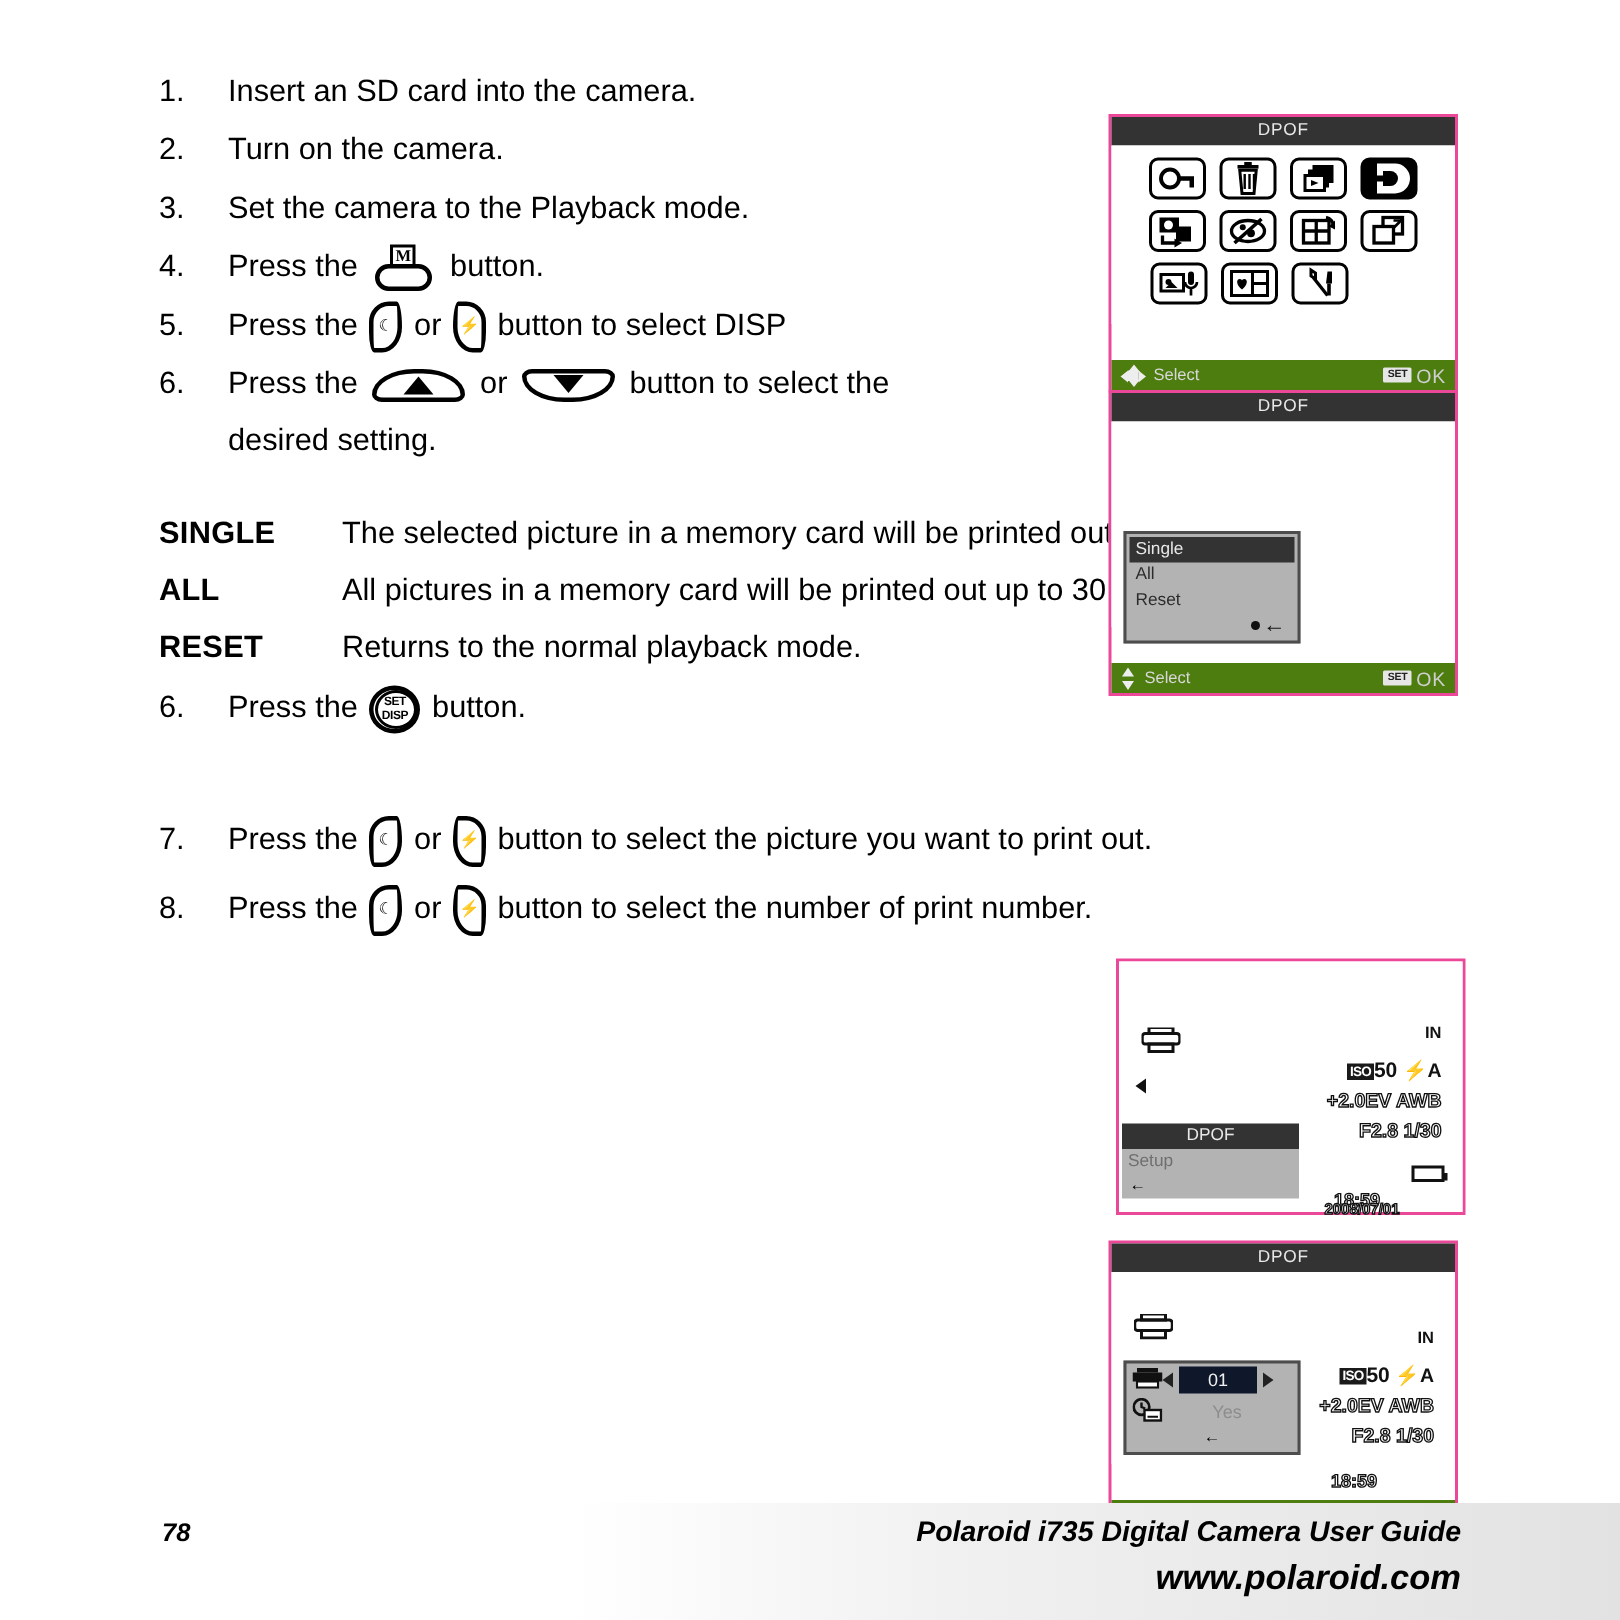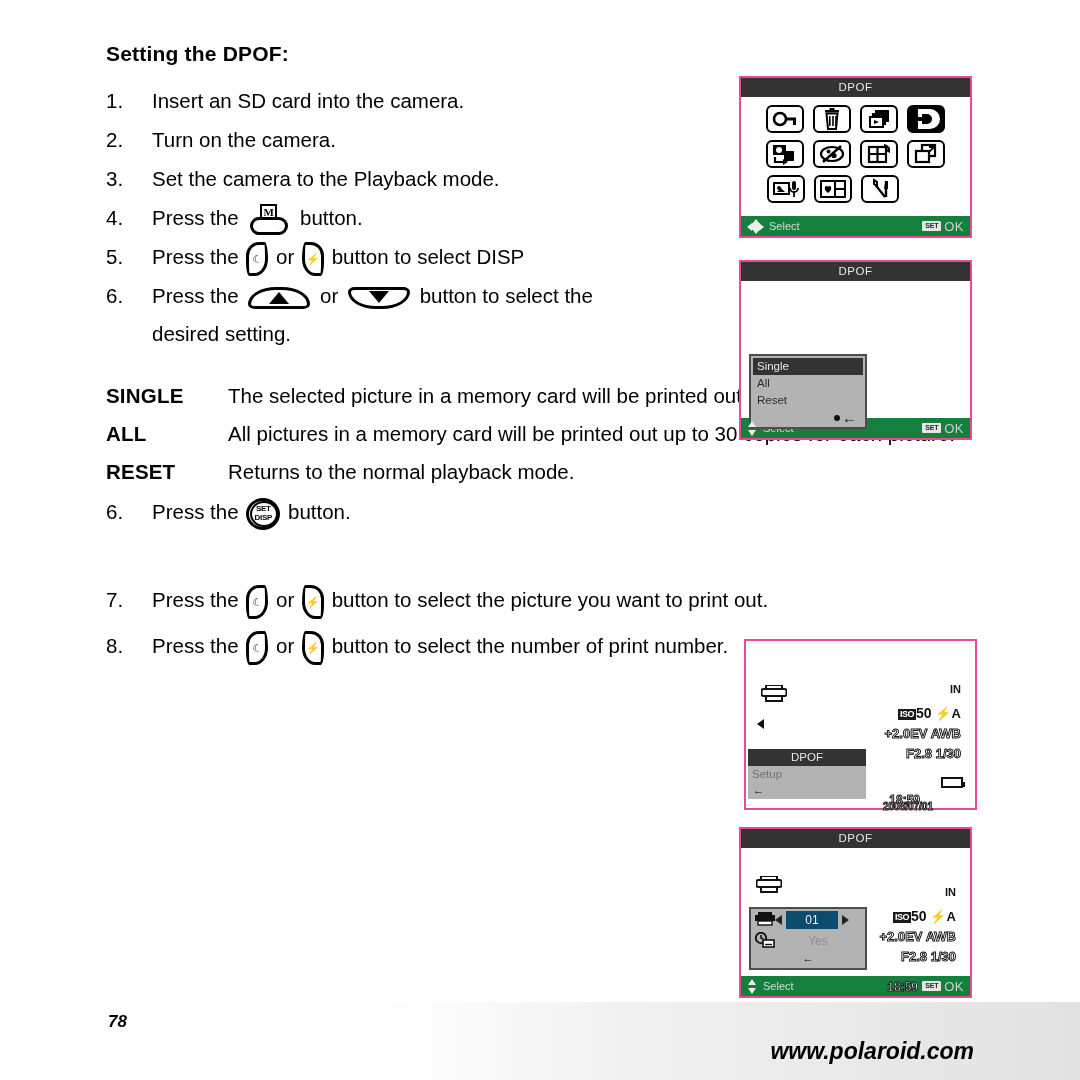--- a/index.html
+++ b/index.html
@@ -155,26 +155,27 @@
     height: 19px;
     background: #333333;
     color: #e8e8e8;
     text-align: center;
     line-height: 19px;
     font-size: 11.5px;
     letter-spacing: .5px;
   }
   .lcd .statusbar {
     height: 20px;
-    background: #15803d;
+    background: #4d7c0f;
     color: #d8d8d8;
     display: flex;
     align-items: center;
     padding: 0 6px;
     font-size: 11px;
+    margin-top: 24px;
   }
   .lcd .statusbar .sel { flex: 1 1 auto; display: flex; align-items: center; gap: 5px; }
   .lcd .statusbar .okwrap { display: flex; align-items: center; gap: 3px; }
   .setbadge {
     display: inline-block;
     background: #e6e6e6; color: #222;
     font-size: 7px; font-weight: bold;
     padding: 1px 3px; line-height: 8px;
     border-radius: 1px;
     letter-spacing: -.2px;
@@ -256,21 +257,21 @@
 
   
   .countpanel {
     position: absolute;
     background: #b3b3b3;
     border: 2px solid #4d4d4d;
     width: 118px;
   }
   .cp-row { display: flex; align-items: center; height: 22px; padding: 0 4px; }
   .cp-val {
-    background: #0c4a6e; color: #f0f0f0;
+    background: #0f172a; color: #f0f0f0;
     width: 52px; text-align: center;
     font-size: 12px; line-height: 18px;
     margin: 0 4px;
   }
   .cp-yes { text-align: center; font-size: 12px; color: #8d8d8d; line-height: 16px; }
   .tri-l { width: 0; height: 0; border-top: 5px solid transparent; border-bottom: 5px solid transparent; border-right: 7px solid #222; }
   .tri-r { width: 0; height: 0; border-top: 5px solid transparent; border-bottom: 5px solid transparent; border-left: 7px solid #222; }
 
   
   .footer {
@@ -292,21 +293,20 @@
     font-size: 23px; font-style: italic; font-weight: bold; text-align: center;
   }
 </style>
 </head>
 <body>
 
 <div class="page">
 
   <div class="textcol">
 
-    <h1 class="section-title">Setting the DPOF:</h1>
 
     <div class="step">
       <span class="num">1.</span>
       <span class="body">Insert an SD card into the camera.</span>
     </div>
 
     <div class="step">
       <span class="num">2.</span>
       <span class="body">Turn on the camera.</span>
     </div>
@@ -672,16 +672,17 @@
       </span>
       <span class="okwrap">
         <span class="setbadge">SET</span>
         <span class="okword">OK</span>
       </span>
     </div>
   </div>
 
   <div class="footer">
     <span class="pageno">78</span>
+    <span class="f1">Polaroid i735 Digital Camera User Guide</span>
     <span class="f2">www.polaroid.com</span>
   </div>
 
 </div>
 
 </body></html>

